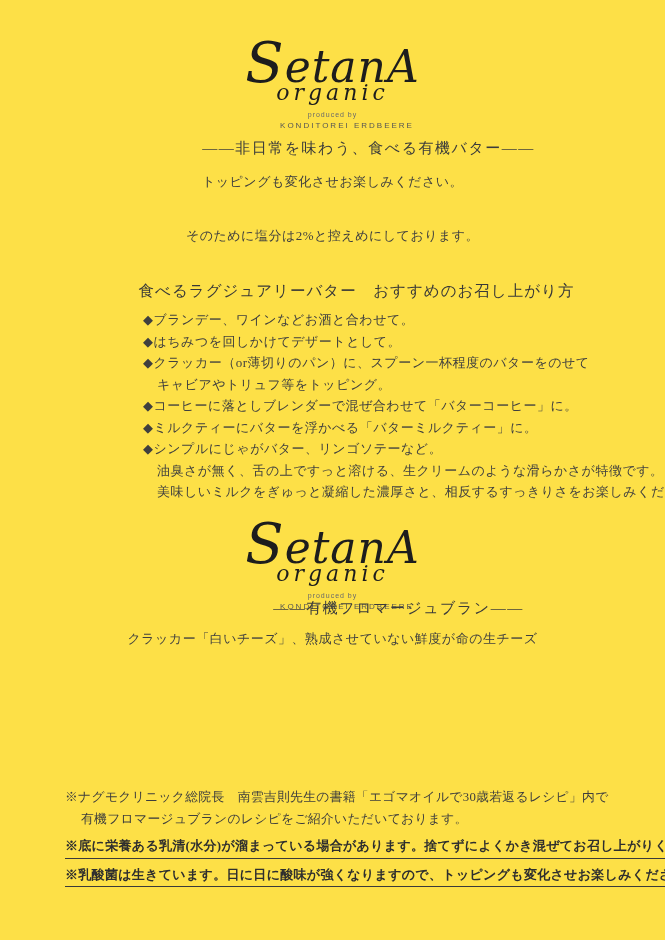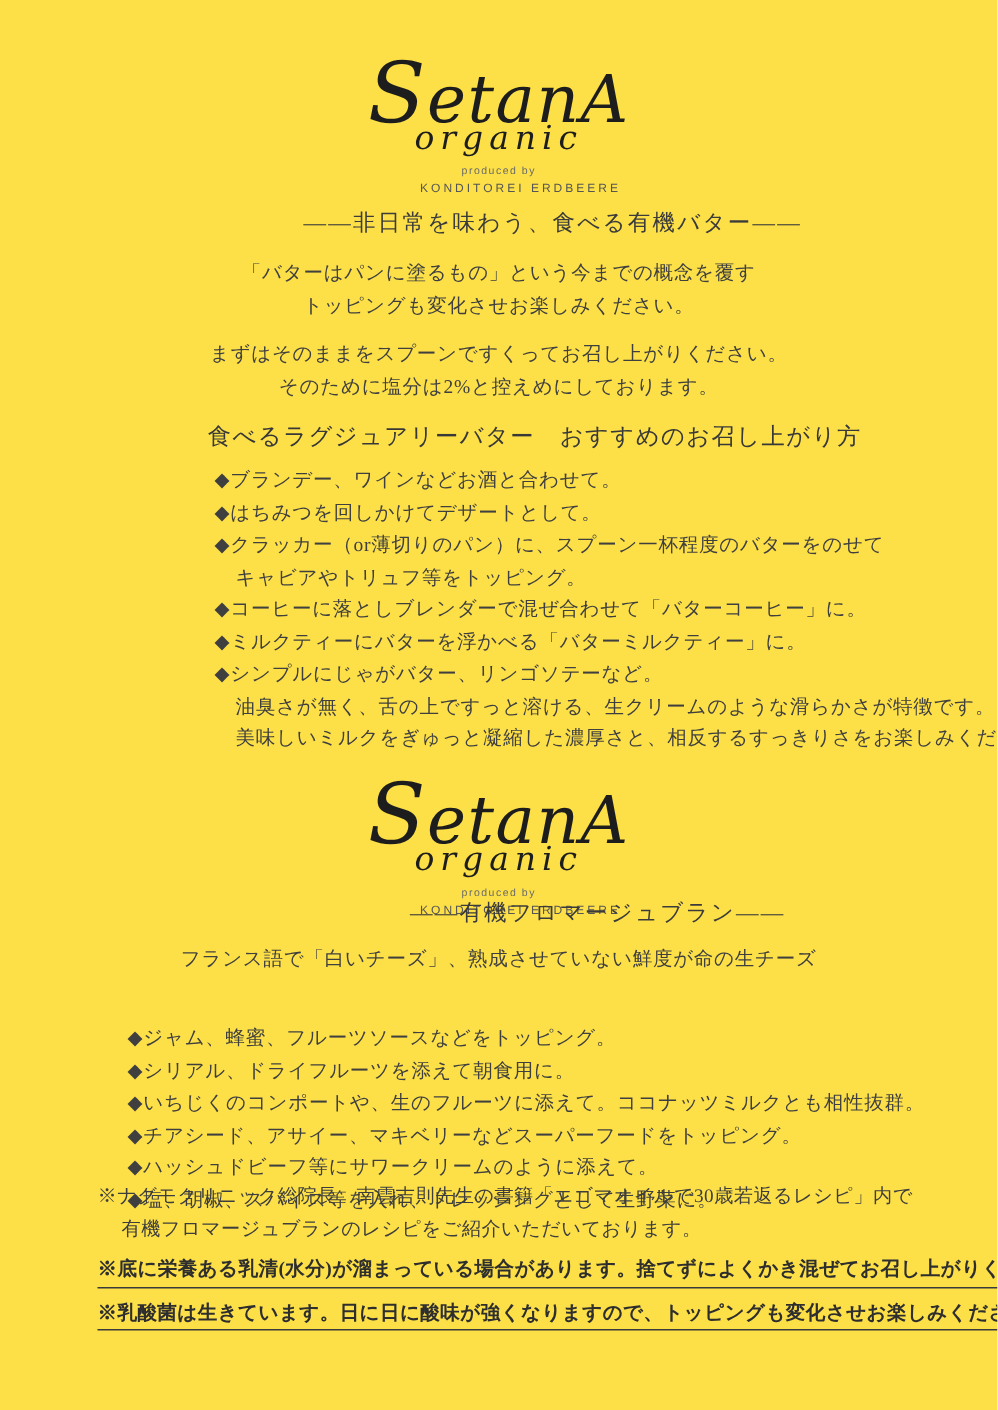--- a/index.html
+++ b/index.html
@@ -88,26 +88,24 @@
   <div class="logo" style="top:40px;">
     <div class="logo-script">SetanA</div>
     <div class="logo-organic">organic</div>
     <div class="logo-producedby">produced by</div>
     <div class="logo-brand">KONDITOREI ERDBEERE</div>
   </div>
 
   <div class="centered heading" style="top:139px;">――非日常を味わう、食べる有機バター――</div>
 
   <div class="centered para" style="top:171px;">
-    <div>「バターはパンに塗るもの」という今までの概念を覆す</div>
     <div>トッピングも変化させお楽しみください。</div>
   </div>
 
   <div class="centered para" style="top:225px;">
-    <div>まずはそのままをスプーンですくってお召し上がりください。</div>
     <div>そのために塩分は2%と控えめにしております。</div>
   </div>
 
   <div class="centered subheading" style="top:281px;">食べるラグジュアリーバター　おすすめのお召し上がり方</div>
 
   <div class="bullet-list" style="top:309px;left:143px;">
     <div class="bullet-line">◆ブランデー、ワインなどお酒と合わせて。</div>
     <div class="bullet-line">◆はちみつを回しかけてデザートとして。</div>
     <div class="bullet-line">◆クラッカー（or薄切りのパン）に、スプーン一杯程度のバターをのせて</div>
     <div class="bullet-line cont">キャビアやトリュフ等をトッピング。</div>
@@ -121,31 +119,23 @@
   <div class="logo" style="top:521px;">
     <div class="logo-script">SetanA</div>
     <div class="logo-organic">organic</div>
     <div class="logo-producedby">produced by</div>
     <div class="logo-brand">KONDITOREI ERDBEERE</div>
   </div>
 
   <div class="centered heading" style="top:599px;margin-left:30px;">――有機フロマージュブラン――</div>
 
   <div class="centered para" style="top:628px;">
-    <div>フランス語で「白いチーズ」、熟成させていない鮮度が命の生チーズ</div>
+    <div>クラッカー「白いチーズ」、熟成させていない鮮度が命の生チーズ</div>
   </div>
 
-  <div class="bullet-list" style="top:681px;left:85px;">
-    <div class="bullet-line">◆ジャム、蜂蜜、フルーツソースなどをトッピング。</div>
-    <div class="bullet-line">◆シリアル、ドライフルーツを添えて朝食用に。</div>
-    <div class="bullet-line">◆いちじくのコンポートや、生のフルーツに添えて。ココナッツミルクとも相性抜群。</div>
-    <div class="bullet-line">◆チアシード、アサイー、マキベリーなどスーパーフードをトッピング。</div>
-    <div class="bullet-line">◆ハッシュドビーフ等にサワークリームのように添えて。</div>
-    <div class="bullet-line">◆塩、胡椒、スパイス等を入れ、ドレッシングとして生野菜に。</div>
-  </div>
 
   <div class="notes" style="top:787px;left:65px;">
     <div class="note-line">※ナグモクリニック総院長　南雲吉則先生の書籍「エゴマオイルで30歳若返るレシピ」内で</div>
     <div class="note-line cont">有機フロマージュブランのレシピをご紹介いただいております。</div>
     <div class="note-line strong"><span class="u">※底に栄養ある乳清(水分)が溜まっている場合があります。捨てずによくかき混ぜてお召し上がりください。</span></div>
     <div class="note-line strong"><span class="u">※乳酸菌は生きています。日に日に酸味が強くなりますので、トッピングも変化させお楽しみください。</span></div>
   </div>
 
 </div>
 

